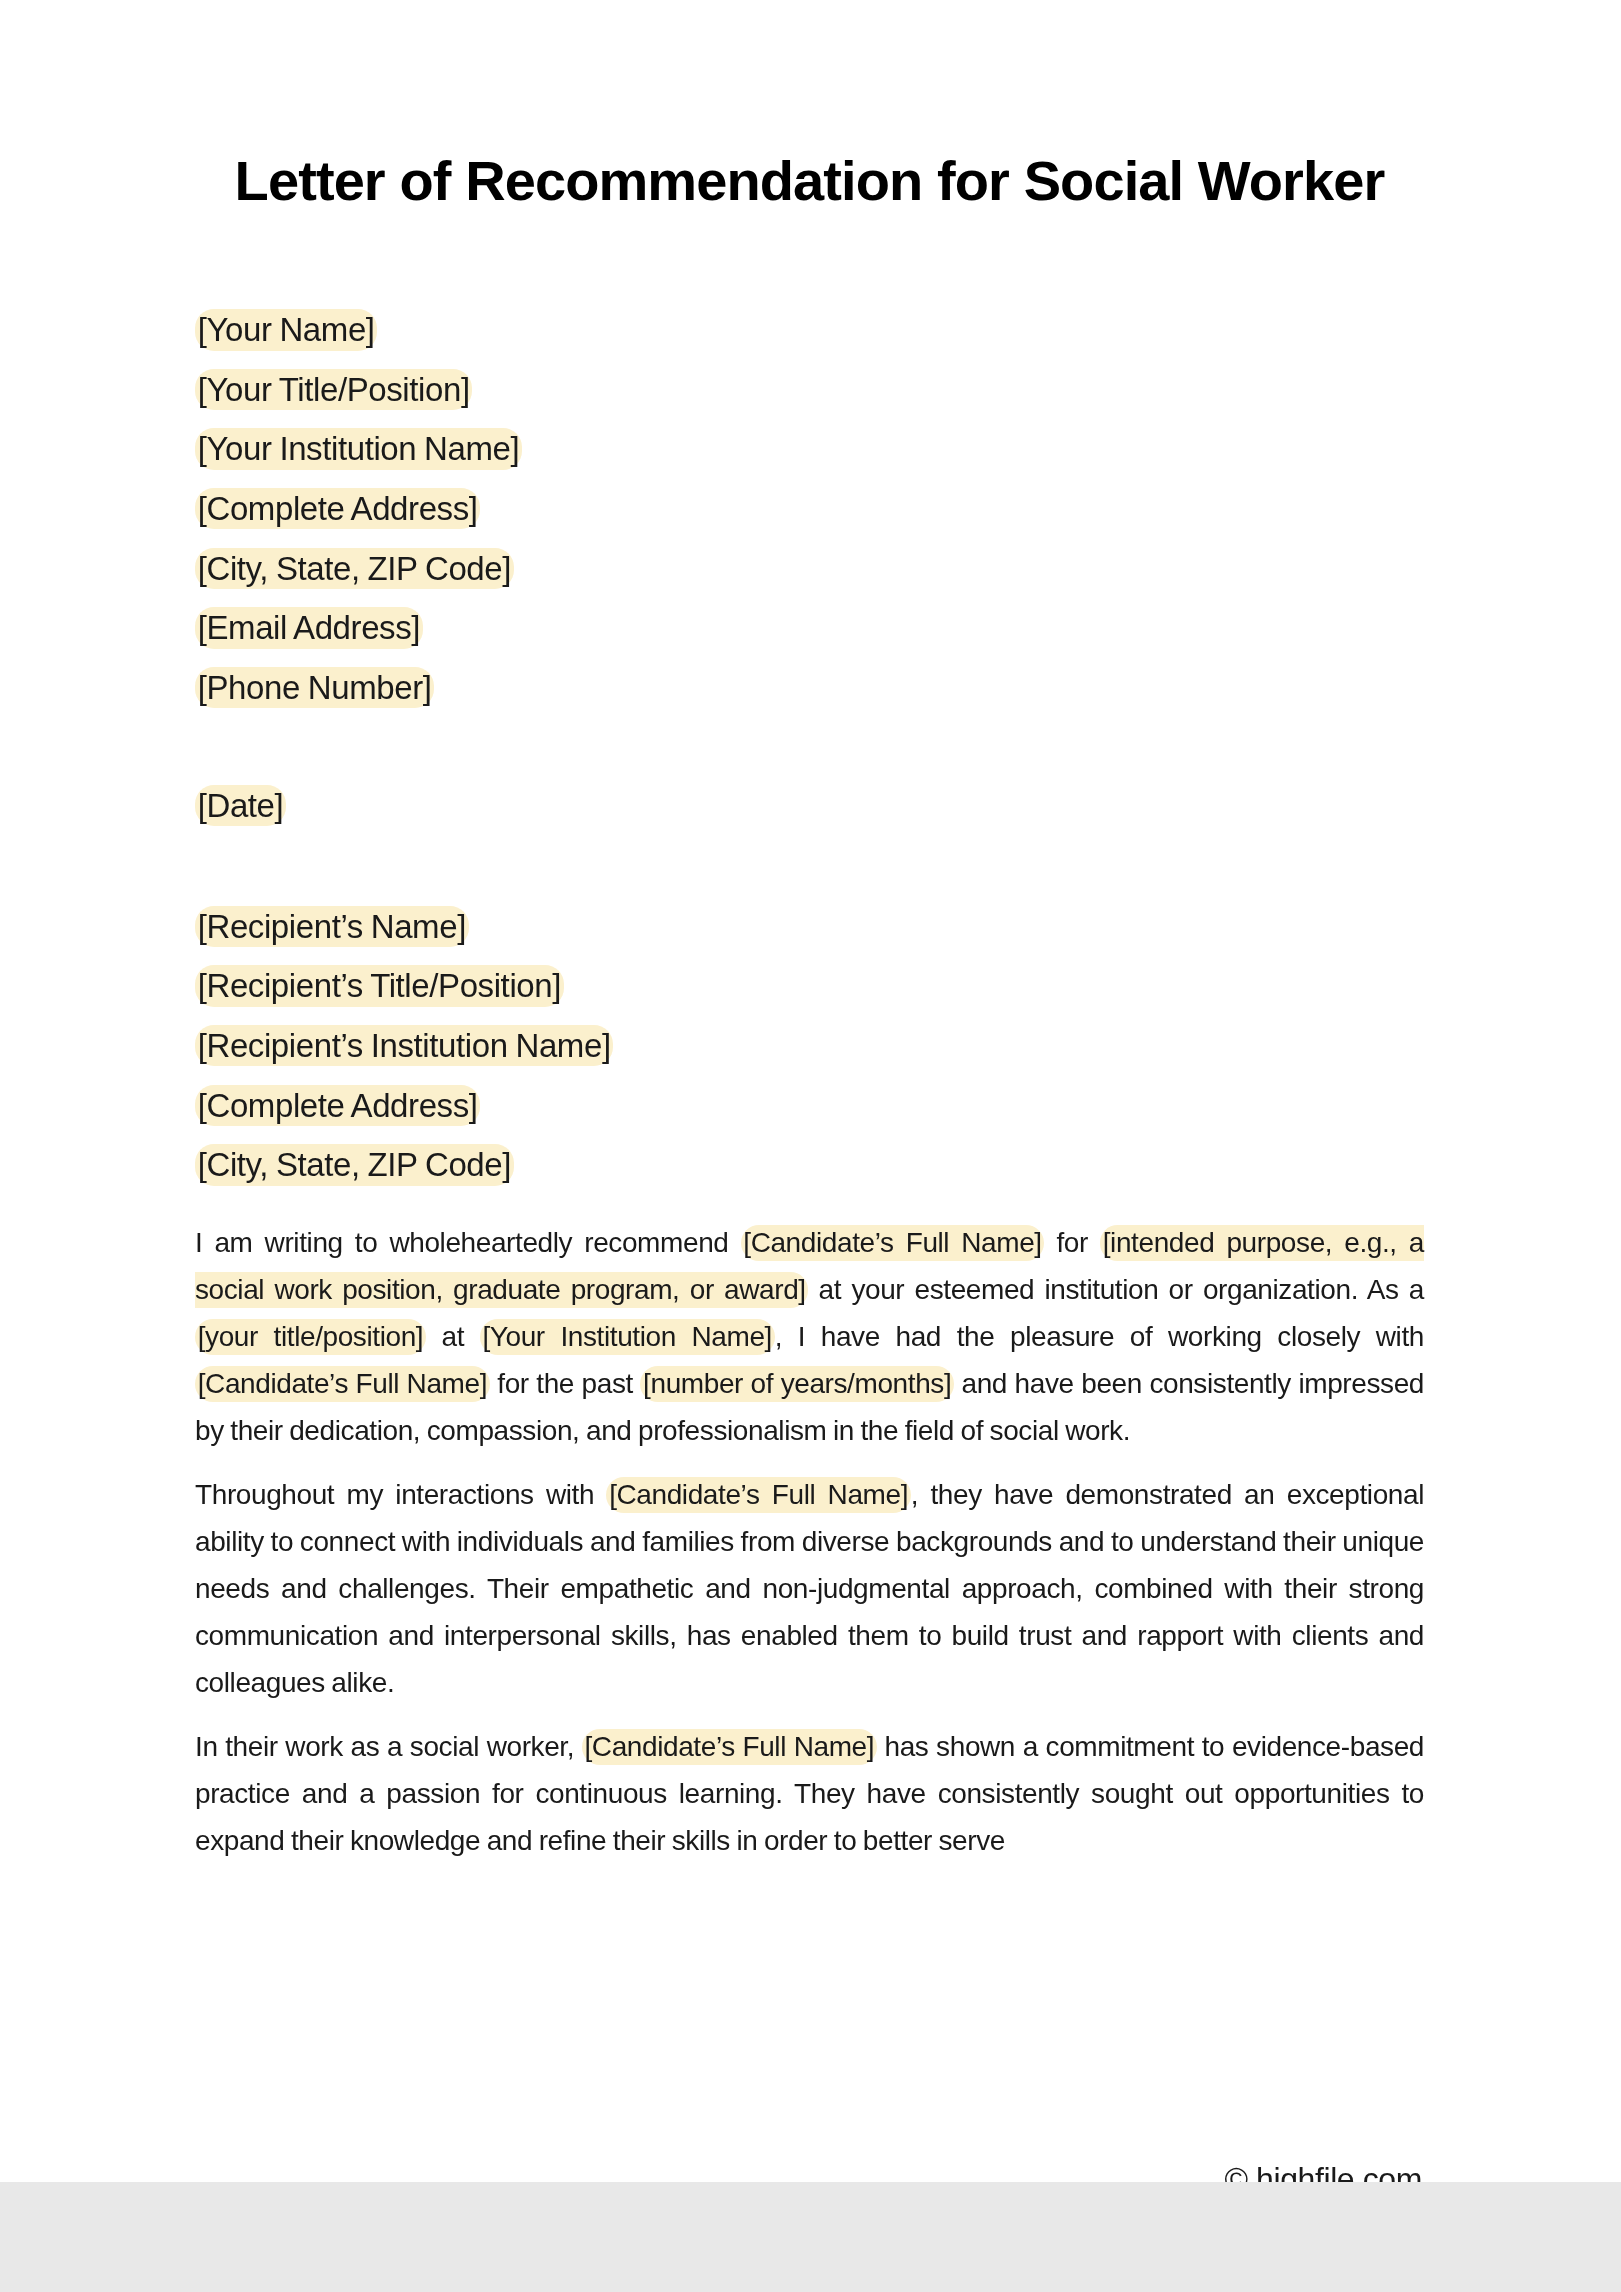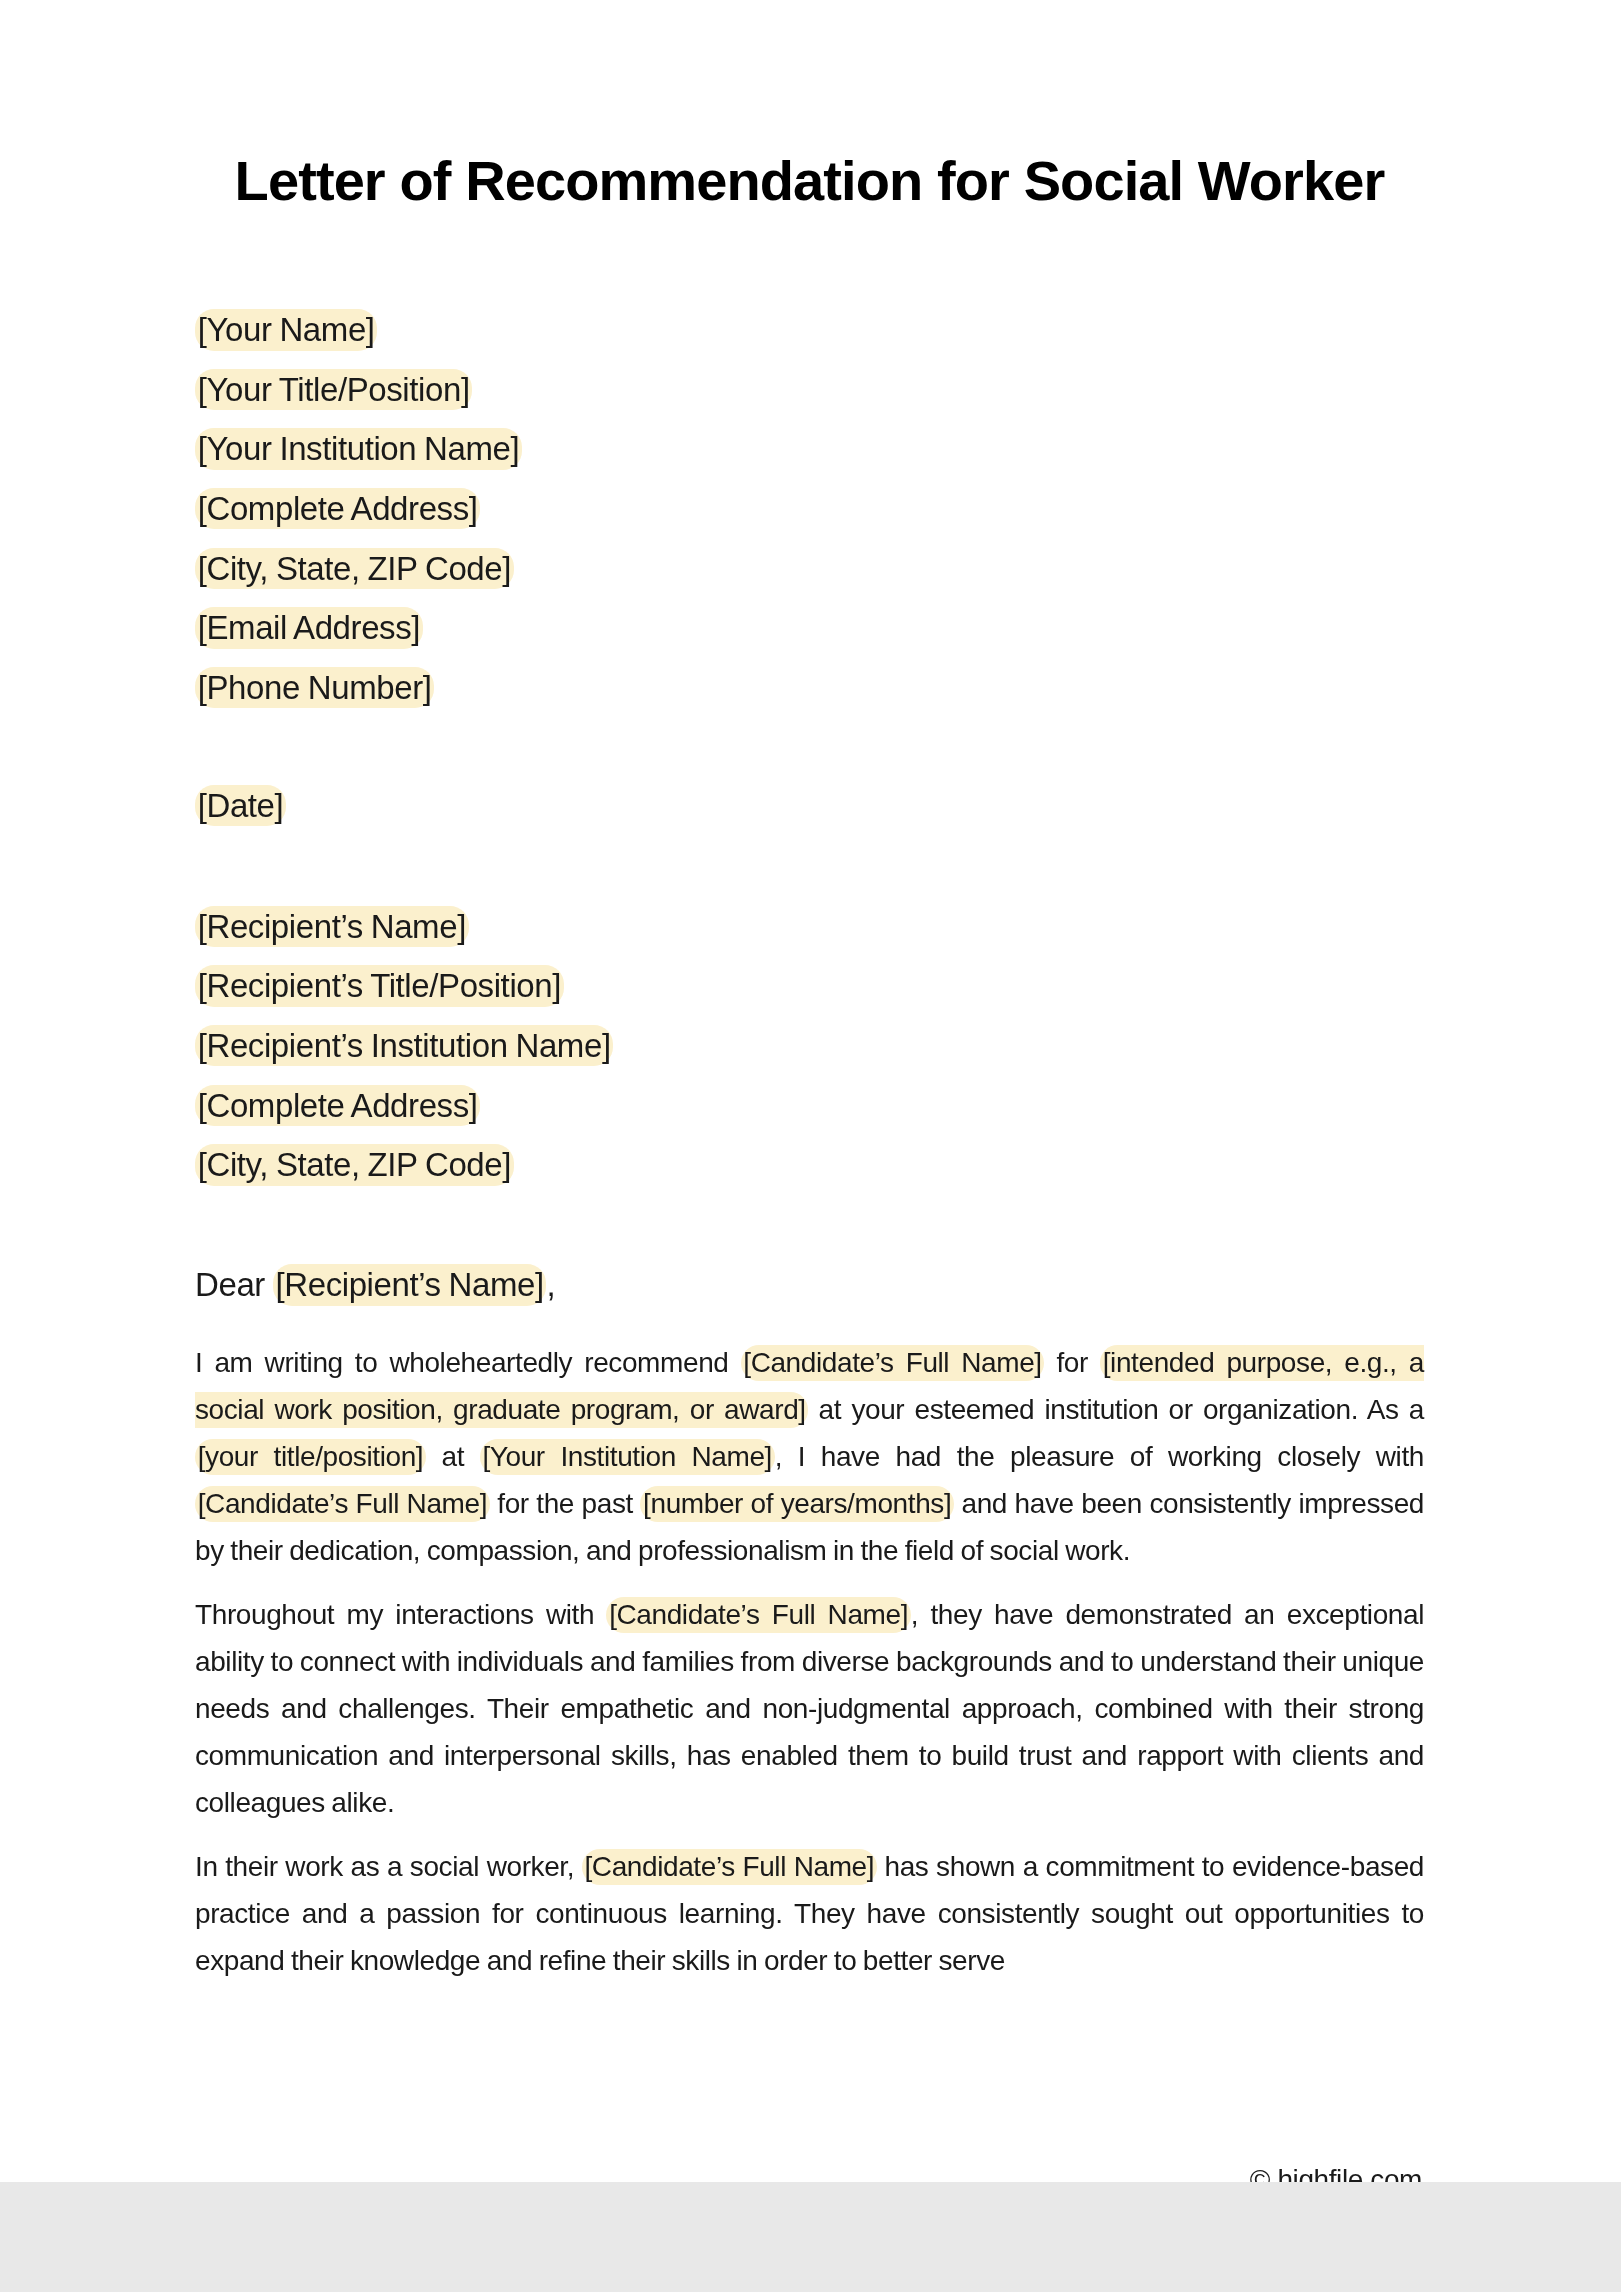--- a/index.html
+++ b/index.html
@@ -40,21 +40,21 @@
     line-height: 47px;
     text-align: justify;
     letter-spacing: -0.4px;
     word-spacing: -0.9px;
   }
   .hl { background: var(--hl-color, #FBF0CD); padding: 1.8px 2.7px 2.7px 2.7px; border-radius: 19px; }
   .footer-credit {
     position: absolute;
     top: 2160px;
     right: 199px;
-    font-size: 28px;
+    font-size: 32px;
     line-height: 39px;
     letter-spacing: -0.4px;
   }
 </style>
 </head>
 <body>
 
 <div class="page">
   <h1 class="title">Letter of Recommendation for Social Worker</h1>
 
@@ -74,21 +74,20 @@
 
   <div class="block recipient-block">
       <div class="line"><span class="hl">[Recipient’s Name]</span></div>
       <div class="line"><span class="hl">[Recipient’s Title/Position]</span></div>
       <div class="line"><span class="hl">[Recipient’s Institution Name]</span></div>
       <div class="line"><span class="hl">[Complete Address]</span></div>
       <div class="line"><span class="hl">[City, State, ZIP Code]</span></div>
     </div>
 
 
-  <div class="greeting-line"><span>Dear </span><span class="hl">[Recipient’s Name]</span><span>,</span></div>
 
   <div class="letter-body">
       <p><span>I am writing to wholeheartedly recommend </span><span class="hl">[Candidate’s Full Name]</span><span> for </span><span class="hl">[intended purpose, e.g., a social work position, graduate program, or award]</span><span> at your esteemed institution or organization. As a </span><span class="hl">[your title/position]</span><span> at </span><span class="hl">[Your Institution Name]</span><span>, I have had the pleasure of working closely with </span><span class="hl">[Candidate’s Full Name]</span><span> for the past </span><span class="hl">[number of years/months]</span><span> and have been consistently impressed by their dedication, compassion, and professionalism in the field of social work.</span></p>
       <p><span>Throughout my interactions with </span><span class="hl">[Candidate’s Full Name]</span><span>, they have demonstrated an exceptional ability to connect with individuals and families from diverse backgrounds and to understand their unique needs and challenges. Their empathetic and non-judgmental approach, combined with their strong communication and interpersonal skills, has enabled them to build trust and rapport with clients and colleagues alike.</span></p>
       <p><span>In their work as a social worker, </span><span class="hl">[Candidate’s Full Name]</span><span> has shown a commitment to evidence-based practice and a passion for continuous learning. They have consistently sought out opportunities to expand their knowledge and refine their skills in order to better serve</span></p>
     </div>
 
   <div class="footer-credit">© highfile.com</div>
 </div>
 

